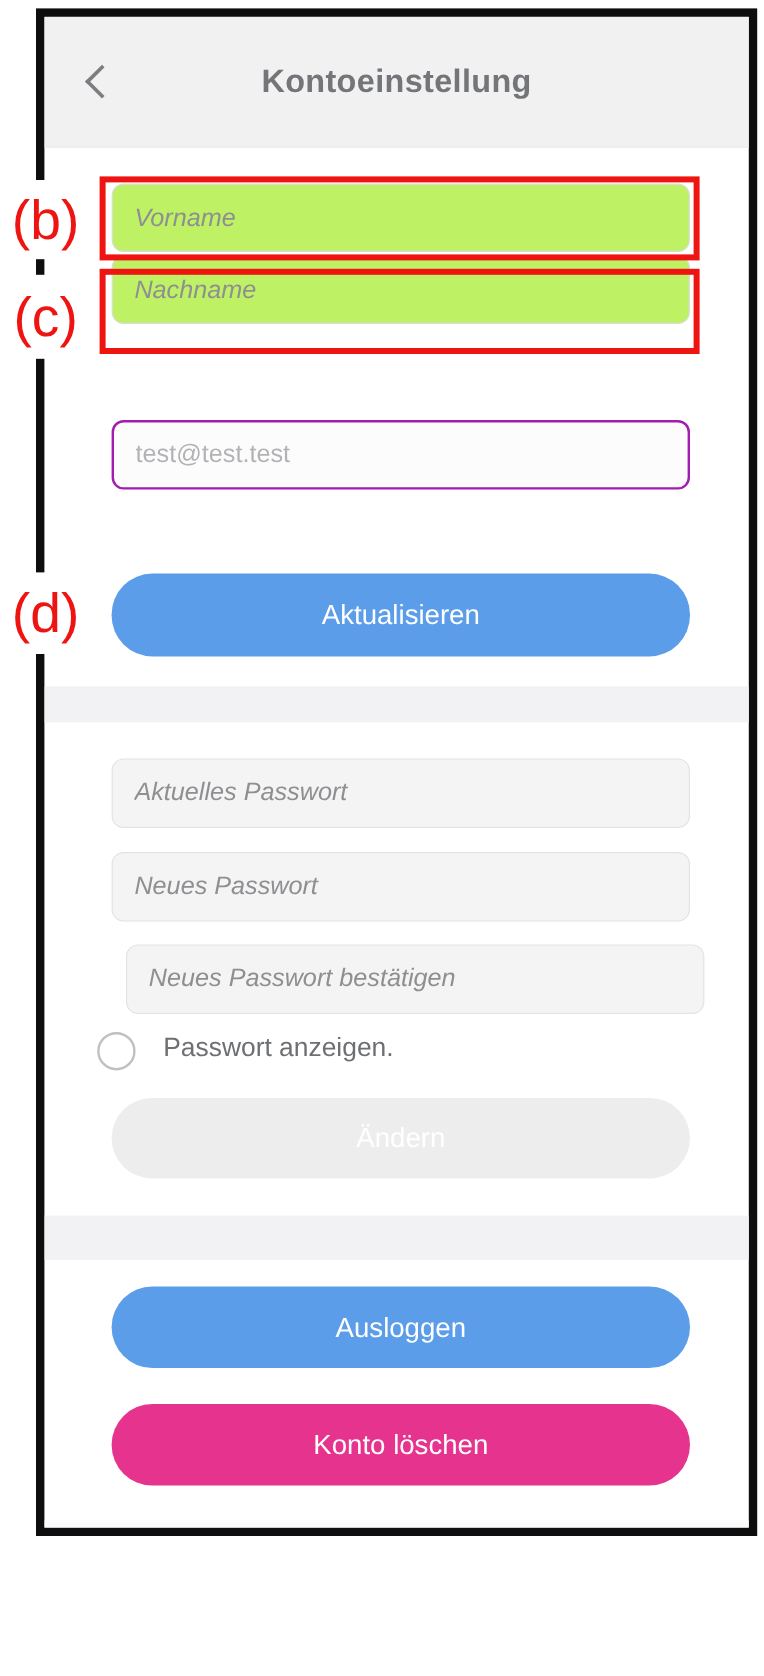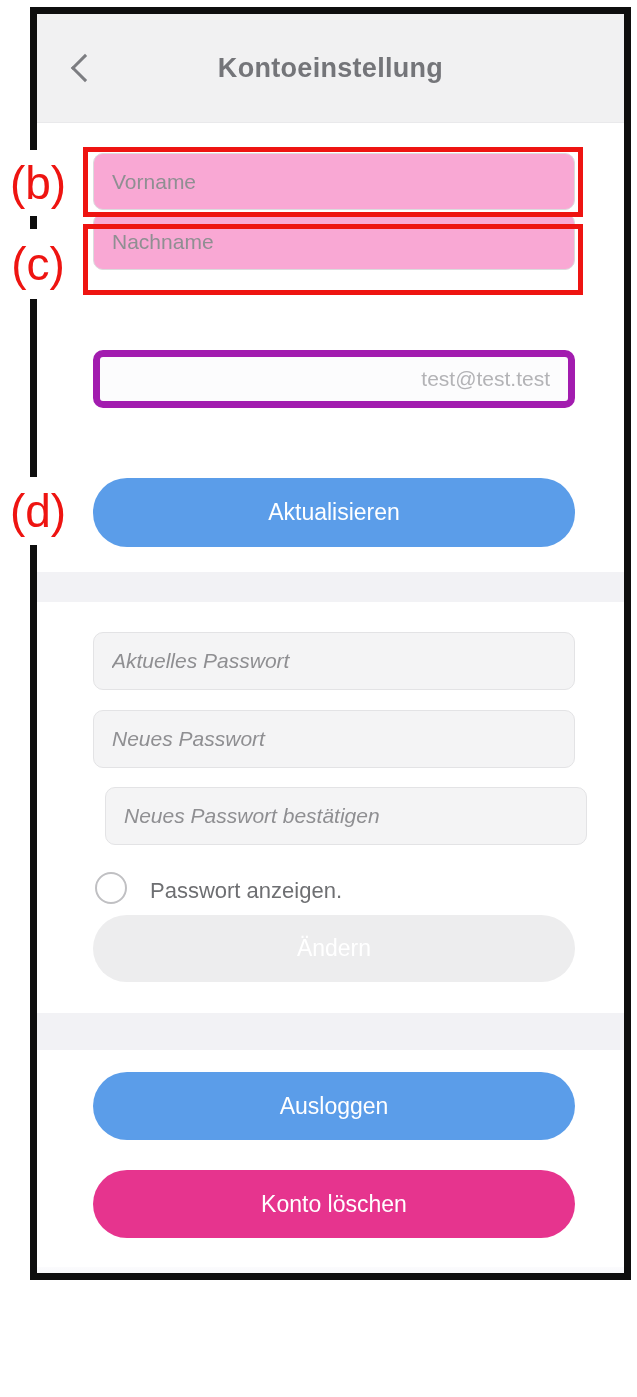--- a/index.html
+++ b/index.html
@@ -29,23 +29,23 @@
   .annot-d { top:477px; height:68px; }
 
   .red-box { position:absolute; left:46px; width:500px; border:5px solid #ee1411; z-index:5; background:transparent; }
   .red-box-b { top:133px; height:70px; }
   .red-box-c { top:210px; height:71px; }
 
   
   .field { position:absolute; left:56px; width:482px; height:58px; border-radius:10px;
            padding:0 18px; font-size:21px; font-family:"Liberation Sans", sans-serif;
            color:#444; outline:none; }
-  .name-field { background:#f9a8d4; border:1px solid #dbdbdd; }
+  .name-field { background:#bef264; border:1px solid #dbdbdd;font-style:italic; }
   .name-field::placeholder { color:#8f8f92; opacity:1; }
-  .email-field { background:#fcfcfd; border:7px solid #a21caf;text-align:right; }
+  .email-field { background:#fcfcfd; border:2px solid #a21caf; }
   .email-field::placeholder { color:#b3b3b6; opacity:1; }
   .pw-field { background:#f4f4f5; border:1px solid #e3e3e5;font-style:italic; }
   .pw-field::placeholder { color:#8f8f92; opacity:1; }
   .f-first { top:139px; height:57px; }
   .f-last  { top:199px; height:57px; }
   .f-email { top:336px; }
   .f-pw1 { top:618px; }
   .f-pw2 { top:696px; }
   .f-pw3 { top:773px;margin-left:12px; }
 
@@ -57,21 +57,21 @@
   .btn-change { top:901px; height:67px; cursor:default; }
   .btn-logout { top:1058px; }
   .btn-delete { top:1156px; }
 
   
   .divider { position:absolute; left:0; width:100%; background:#f2f2f5; }
   .div-1 { top:558px; height:30px; }
   .div-2 { top:999px; height:37px; }
 
   
-  .check-row { position:absolute; left:58px; top:846px; height:44px; display:flex; align-items:flex-end; }
+  .check-row { position:absolute; left:44px; top:846px; height:44px; display:flex; align-items:flex-start; }
   .check-circle { width:32px; height:32px; border:2px solid #c0c0c3; border-radius:50%;
                   background:#ffffff; cursor:pointer; flex:none; }
   .check-label { margin-left:23px; font-size:22px; color:#6e6f72; }
 
   
   .bottom-strip { position:absolute; left:0; top:1253px; width:100%; height:40px;
                   background:linear-gradient(#fbfbfd, #edeff4); }
   .navbar { position:absolute; left:0; top:1289px; width:100%; height:81px;
             background:#ffffff; border-radius:26px 0 0 0;
             box-shadow:0 -10px 16px rgba(85,90,115,0.12); }

